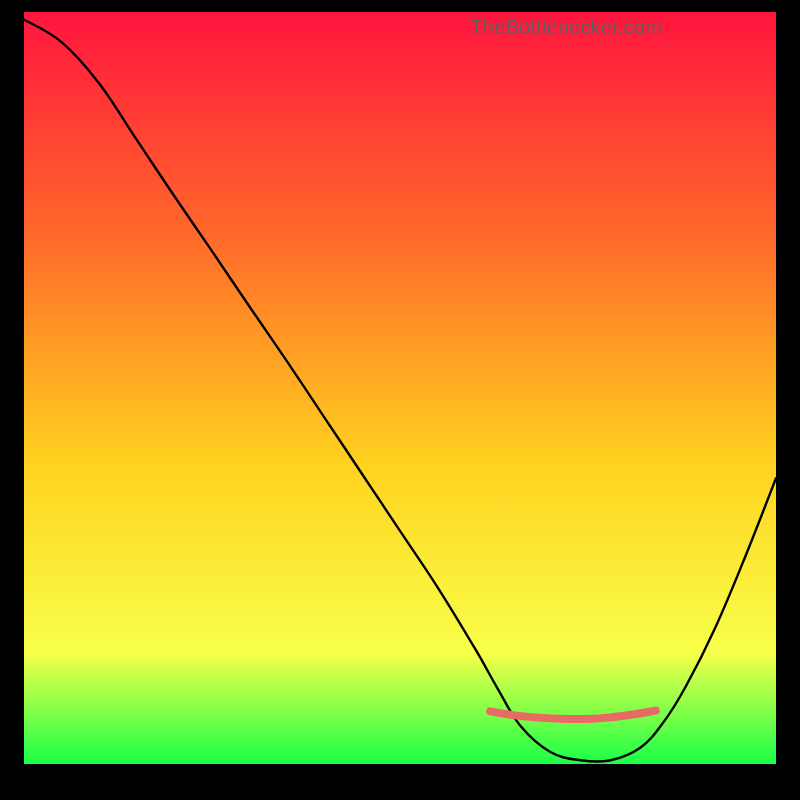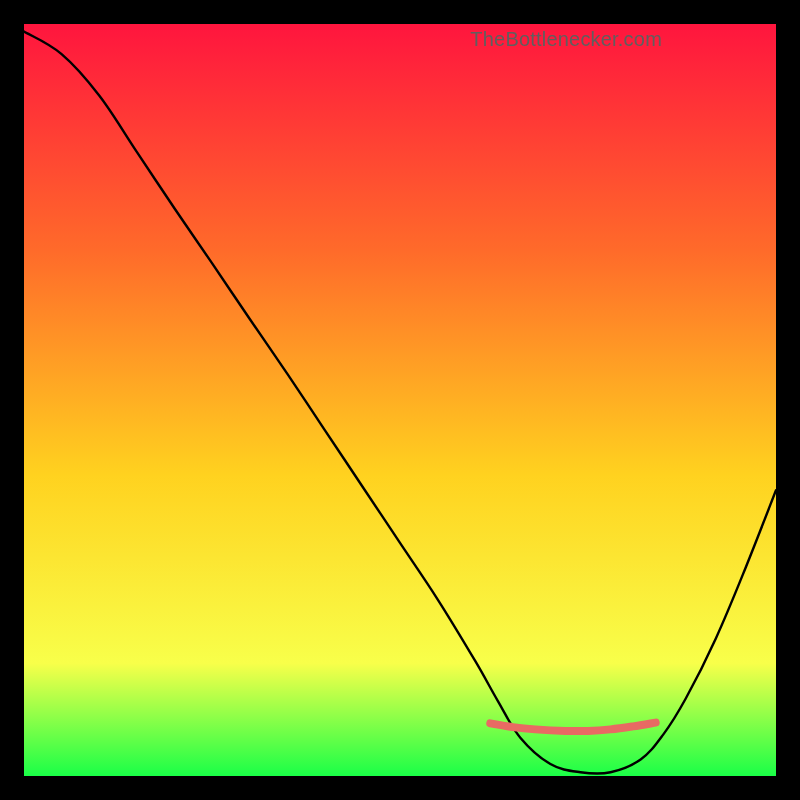--- a/index.html
+++ b/index.html
@@ -7,21 +7,21 @@
     padding: 0;
     width: 800px;
     height: 800px;
     background: #000;
     overflow: hidden;
     font-family: Arial, Helvetica, sans-serif;
   }
   .frame {
     position: absolute;
     left: 24px;
-    top: 24px;
+    top: 12px;
     width: 648px;
     height: 752px;
     background: #000;
   }
   .plot {
     position: absolute;
     left: 0;
     top: 0;
     width: 752px;
     height: 752px;

